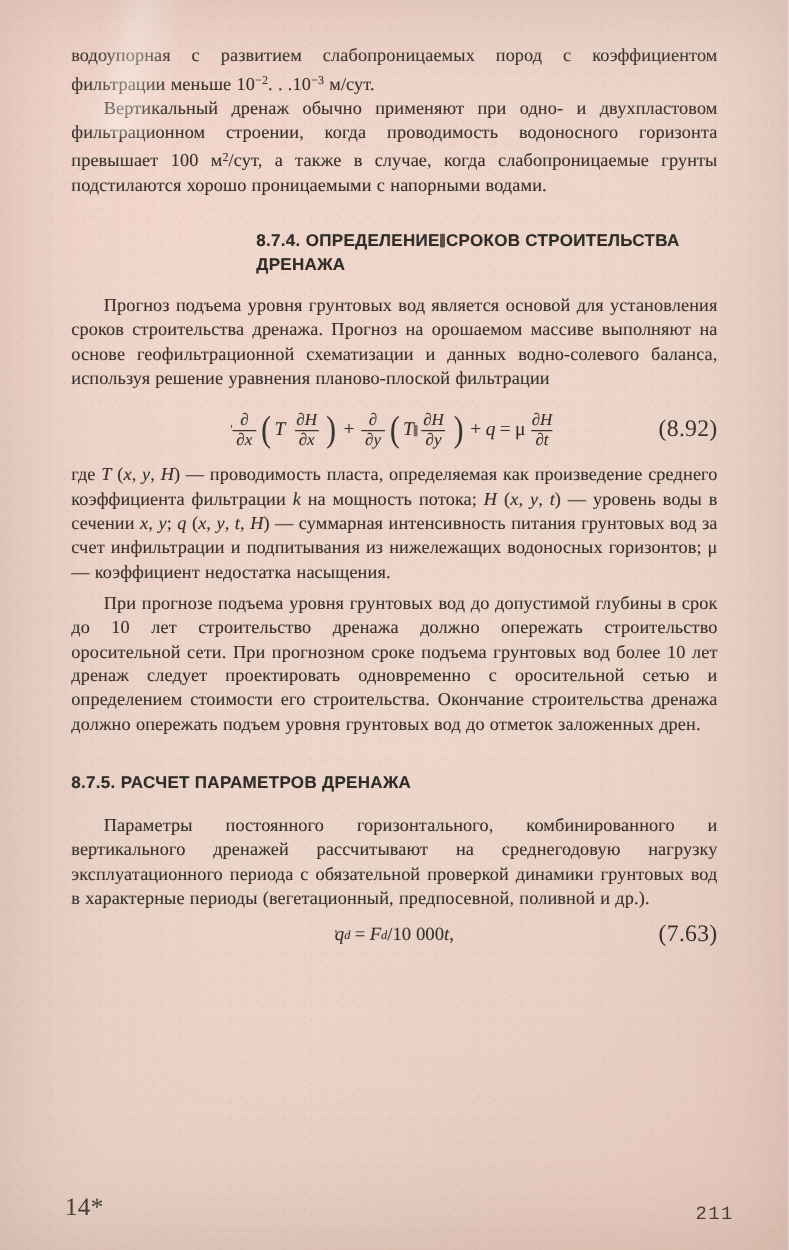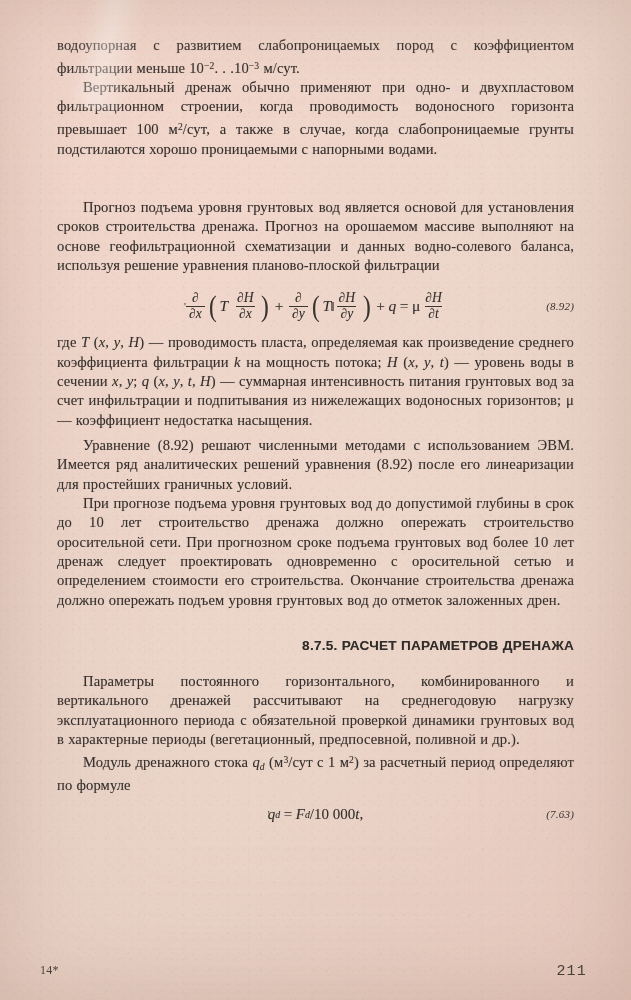--- a/index.html
+++ b/index.html
@@ -78,21 +78,21 @@
   h3.section {
     margin: 0;
     font-family: "Liberation Sans", "DejaVu Sans", sans-serif;
     font-size: 13.6px;
     font-weight: 600;
     letter-spacing: 0.25px;
     line-height: 19px;
     color: #2f2b29;
     text-shadow: 0 0 0.6px rgba(55,48,44,0.4);
   }
-  h3.section.center { text-align: right; }
+  h3.section.center { text-align: left; }
   .sec-l1 { padding-left: 148px; }
   .sec-l2 { padding-left: 148px; }
 
   
   .blotch {
     display: inline-block;
     width: 4px;
     height: 11px;
     background: #3a3330;
     opacity: 0.82;
@@ -105,24 +105,23 @@
   .formula-row {
     position: relative;
     display: flex;
     align-items: center;
     justify-content: center;
     font-family: "Liberation Serif", "DejaVu Serif", serif;
   }
   .eqno {
     position: absolute;
     right: 0;
-    font-size: 11px;
+    font-size: 19px;
     color: #34302d;
     letter-spacing: 0.2px;
-    font-style: italic;
   }
   .math {
     font-style: italic;
     font-size: 15.5px;
     color: #33302c;
     display: inline-flex;
     align-items: center;
     white-space: nowrap;
     text-shadow: 0 0 0.7px rgba(60,50,45,0.3);
   }
@@ -169,23 +168,23 @@
   
   .footer {
     position: absolute;
     left: 0;
     right: 0;
     bottom: 0;
     height: 60px;
   }
   .sig-mark {
     position: absolute;
-    left: 40px;
+    left: 52px;
     bottom: 22px;
-    font-size: 12px;
+    font-size: 20px;
     color: #34302d;
     letter-spacing: 0.3px;
   }
   .folio {
     position: absolute;
     right: 44px;
     bottom: 20px;
     font-size: 15px;
     color: #34302d;
     letter-spacing: 1.2px;
@@ -204,20 +203,22 @@
       <span>водоупорная с развитием слабопроницаемых пород с коэффициентом фильтрации меньше 10<sup class="v">−2</sup>. . .10<sup class="v">−3</sup> м/сут.</span>
     </p>
 
     <p class="body lastline-left">
       <span>Вертикальный дренаж обычно применяют при одно- и двухпластовом фильтрационном строении, когда проводимость водоносного горизонта превышает 100 м<sup class="v">2</sup>/сут, а также в случае, когда слабопроницаемые грунты подстилаются хорошо проницаемыми с напорными водами.</span>
     </p>
 
 
 
     <div style="height:24px"></div>
+    <h3 class="section sec-l1"><span>8.7.4.</span>&nbsp;<span>ОПРЕДЕЛЕНИЕ</span><span class="blotch"></span><span>СРОКОВ СТРОИТЕЛЬСТВА</span></h3>
+    <h3 class="section sec-l2">ДРЕНАЖА</h3>
 
     <div style="height:15px"></div>
     <p class="body lastline-left">
       <span>Прогноз подъема уровня грунтовых вод является основой для установления сроков строительства дренажа. Прогноз на орошаемом массиве выполняют на основе геофильтрационной схематизации и данных водно-солевого баланса, используя решение уравнения планово-плоской фильтрации</span>
     </p>
 
     <div style="height:9px"></div>
     <div class="formula-row" style="height:44px">
       <span class="math">
         <span class="tick">'</span><span class="frac">
@@ -251,39 +252,33 @@
       </span>
       <span class="eqno">(8.92)</span>
     </div>
 
     <div style="height:5px"></div>
     <p class="body noind lastline-left">
       <span>где <i>T</i> (<i>x</i>, <i>y</i>, <i>H</i>) — проводимость пласта, определяемая как произведение среднего коэффициента фильтрации <i>k</i> на мощность потока; <i>H</i> (<i>x</i>, <i>y</i>, <i>t</i>) — уровень воды в сечении <i>x</i>, <i>y</i>; <i>q</i> (<i>x</i>, <i>y</i>, <i>t</i>, <i>H</i>) — суммарная интенсивность питания грунтовых вод за счет инфильтрации и подпитывания из нижележащих водоносных горизонтов; μ — коэффициент недостатка насыщения.</span>
     </p>
 
     <div class="gap-sm"></div>
-    <p class="body lastline-left">
-      <span>Уравнение (8.92) решают численными методами с использованием ЭВМ. Имеется ряд аналитических решений уравнения (8.92) после его линеаризации для простейших граничных условий.</span>
-    </p>
 
     <p class="body lastline-left">
       <span>При прогнозе подъема уровня грунтовых вод до допустимой глубины в срок до 10 лет строительство дренажа должно опережать строительство оросительной сети. При прогнозном сроке подъема грунтовых вод более 10 лет дренаж следует проектировать одновременно с оросительной сетью и определением стоимости его строительства. Окончание строительства дренажа должно опережать подъем уровня грунтовых вод до отметок заложенных дрен.</span>
     </p>
 
     <div style="height:26px"></div>
     <h3 class="section center"><span>8.7.5.</span>&nbsp;<span>РАСЧЕТ ПАРАМЕТРОВ ДРЕНАЖА</span></h3>
 
     <div style="height:17px"></div>
     <p class="body lastline-left">
       <span>Параметры постоянного горизонтального, комбинированного и вертикального дренажей рассчитывают на среднегодовую нагрузку эксплуатационного периода с обязательной проверкой динамики грунтовых вод в характерные периоды (вегетационный, предпосевной, поливной и др.).</span>
     </p>
 
-    <p class="body lastline-left">
-      <span>Модуль дренажного стока <i>q</i><sub class="v">d</sub> (м<sup class="v">3</sup>/сут с 1 м<sup class="v">2</sup>) за расчетный период определяют по формуле</span>
-    </p>
 
     <div style="height:6px"></div>
     <div class="formula-row" style="height:26px">
       <span class="math" style="font-size:15px">
         <span class="tick">'</span>
           <span>q</span>
           <sub class="v">d</sub>
           <span class="op">=</span>
           <span>F</span>
           <sub class="v">d</sub>

